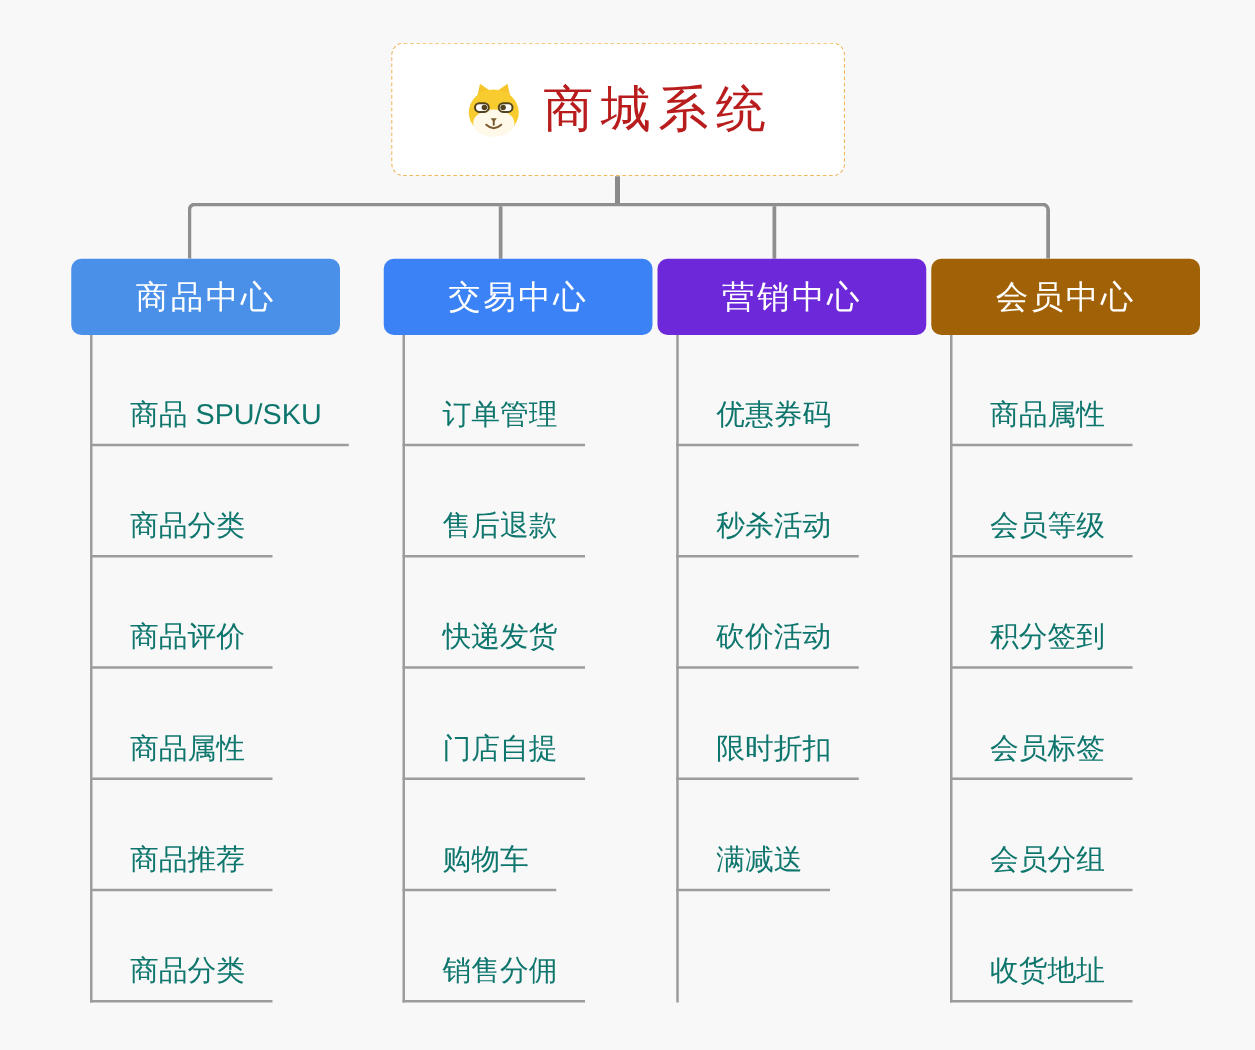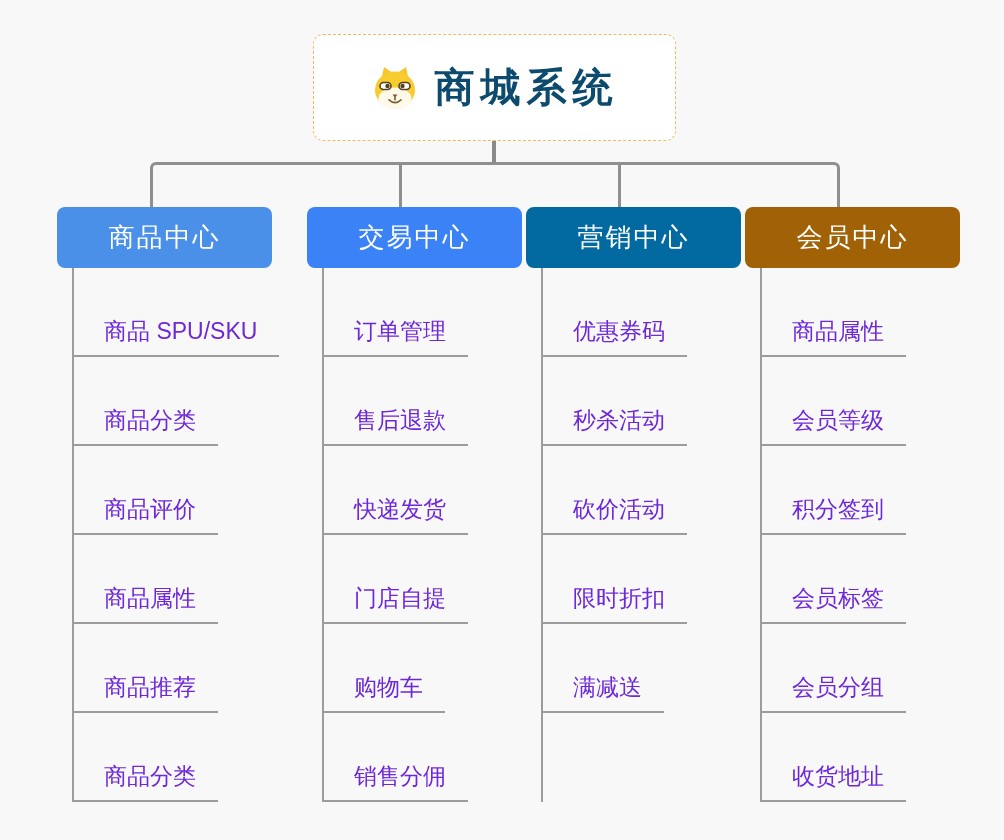--- a/index.html
+++ b/index.html
@@ -8,21 +8,21 @@
     background:#f8f8f8;font-family:"Liberation Sans",sans-serif;
   }
   
   .root-node{
     position:absolute;left:313px;top:34px;width:363px;height:107px;
     background:#ffffff;border:1px dashed #f0b95e;border-radius:10px;
     display:flex;align-items:center;justify-content:center;gap:16px;
     box-sizing:border-box;
   }
   .root-title{
-    font-size:40px;letter-spacing:6px;color:#0c4a6e;font-weight:700;white-space:nowrap;
+    font-size:40px;letter-spacing:6px;color:#b91c1c;font-weight:400;white-space:nowrap;
   }
   
   .root-drop{position:absolute;left:492px;top:141px;width:4px;height:22px;background:#8a8a8a;}
   .rail{
     position:absolute;left:150px;top:162px;width:690px;height:45px;box-sizing:border-box;
     border:3px solid #8f8f8f;border-bottom:none;border-radius:6px 6px 0 0;
   }
   .drop{position:absolute;top:165px;width:3px;height:42px;background:#8f8f8f;}
   .drop-2{left:399px;}
   .drop-3{left:618px;}
@@ -35,21 +35,21 @@
   .branch-header{
     width:215px;height:61px;border-radius:8px;
     display:flex;align-items:center;justify-content:center;
     color:#ffffff;font-size:26px;letter-spacing:2px;white-space:nowrap;
     box-sizing:border-box;
   }
   .trunk{position:absolute;left:15px;top:61px;width:2px;height:534px;background:#9c9c9c;}
   .leaf{height:89px;display:flex;align-items:flex-end;padding-left:15px;}
   .leaf-label{
     display:inline-block;border-bottom:2px solid #9c9c9c;
-    padding:0 22px 8px 32px;font-size:23px;color:#6d28d9;white-space:nowrap;
+    padding:0 22px 8px 32px;font-size:23px;color:#0f766e;white-space:nowrap;
   }
 </style>
 </head>
 <body>
 
 <div class="canvas">
 
   <div class="root-node">
     <span style="display:inline-flex;">
       <svg width="48" height="46" viewBox="0 0 48 46" aria-hidden="true">
@@ -113,21 +113,21 @@
       </div>
     <div class="leaf">
         <span class="leaf-label">购物车</span>
       </div>
     <div class="leaf">
         <span class="leaf-label">销售分佣</span>
       </div>
   </div>
 
   <div class="branch branch-3">
-    <div class="branch-header" style="background-color: #0369a1;">营销中心</div>
+    <div class="branch-header" style="background-color: #6d28d9;">营销中心</div>
     <div class="trunk"></div>
     <div class="leaf">
         <span class="leaf-label">优惠券码</span>
       </div>
     <div class="leaf">
         <span class="leaf-label">秒杀活动</span>
       </div>
     <div class="leaf">
         <span class="leaf-label">砍价活动</span>
       </div>

